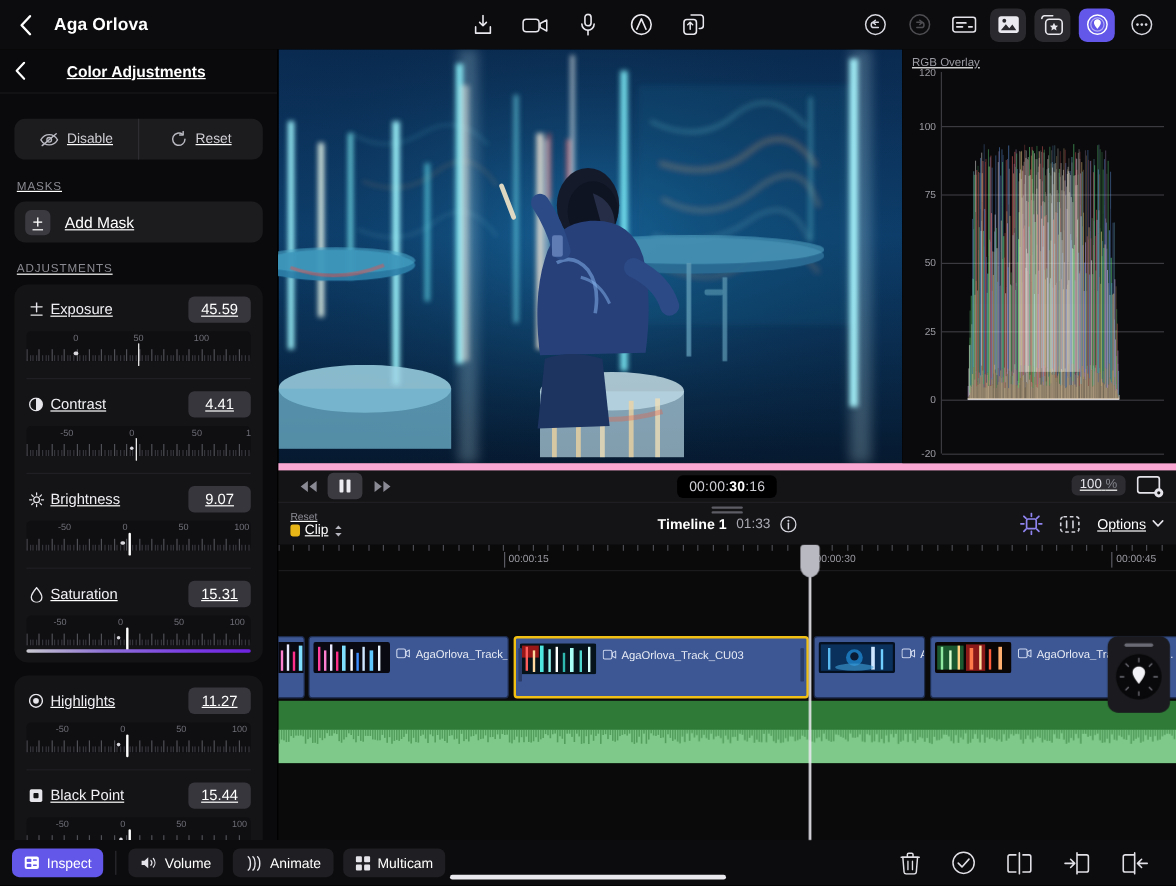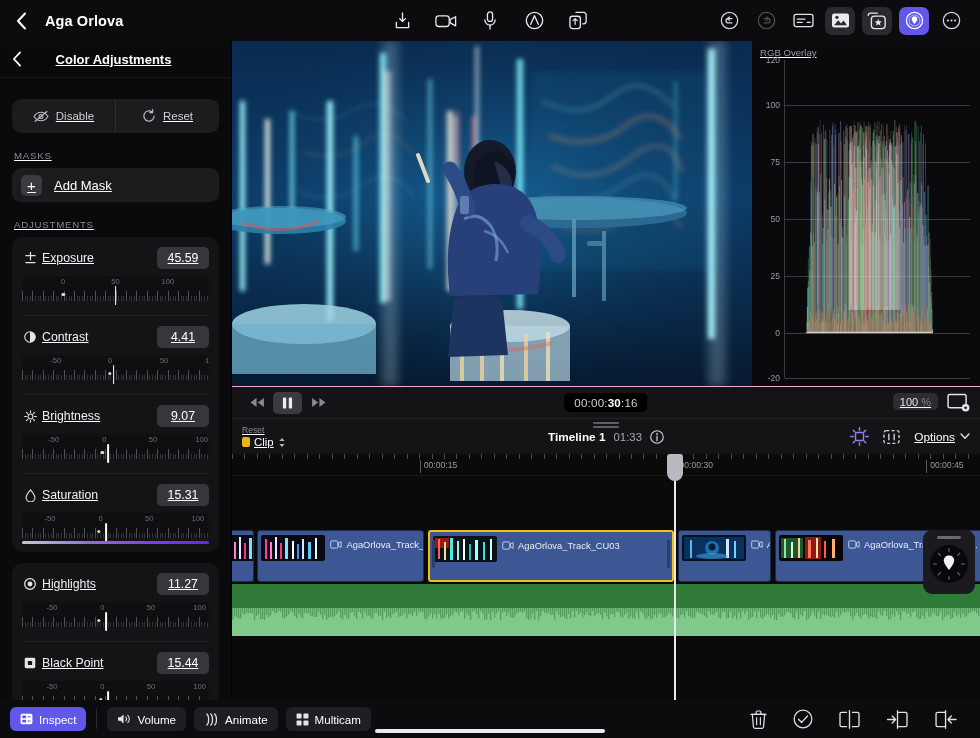--- a/index.html
+++ b/index.html
@@ -124,21 +124,21 @@
   .scope-axis { position:absolute; left:0; top:0; width: 22px; height: 100%; }
   .scope-axis span { position:absolute; right:2px; font-size: 8.5px; color:#9b9ba3; transform: translateY(-50%); }
   .scope-grid { position:absolute; left: 24px; right: 2px; top:0; bottom:0; border-left: 1px solid #3a3a40; }
   .scope-grid .gl { position:absolute; left:0; right:0; height:1px; background:#3a3a40; }
   .scope-canvas { position:absolute; left:24px; right:2px; top:0; bottom:0; }
   .scope-canvas svg { width:100%; height:100%; display:block; }
 
   
   .transport {
     height: 32px; background:#141417; display:flex; align-items:center; padding: 0 10px;
-    position: relative; border-top: 1px solid #f9a8d4;
+    position: relative; border-top: 6px solid #f9a8d4;
   }
   .tp-group { display:flex; align-items:center; gap: 2px; }
   .tp-btn { width: 29px; height: 22px; border-radius: 5px; display:flex; align-items:center; justify-content:center; cursor:pointer; }
   .tp-btn.on { background:#3a3a40; }
   .tc {
     position:absolute; left:50%; transform: translateX(-50%);
     background:#000; border-radius: 5px; padding: 3px 10px;
     font-size: 11.6px; color:#cfcfd6; letter-spacing: .2px;
     font-family: "Liberation Sans", sans-serif;
   }

